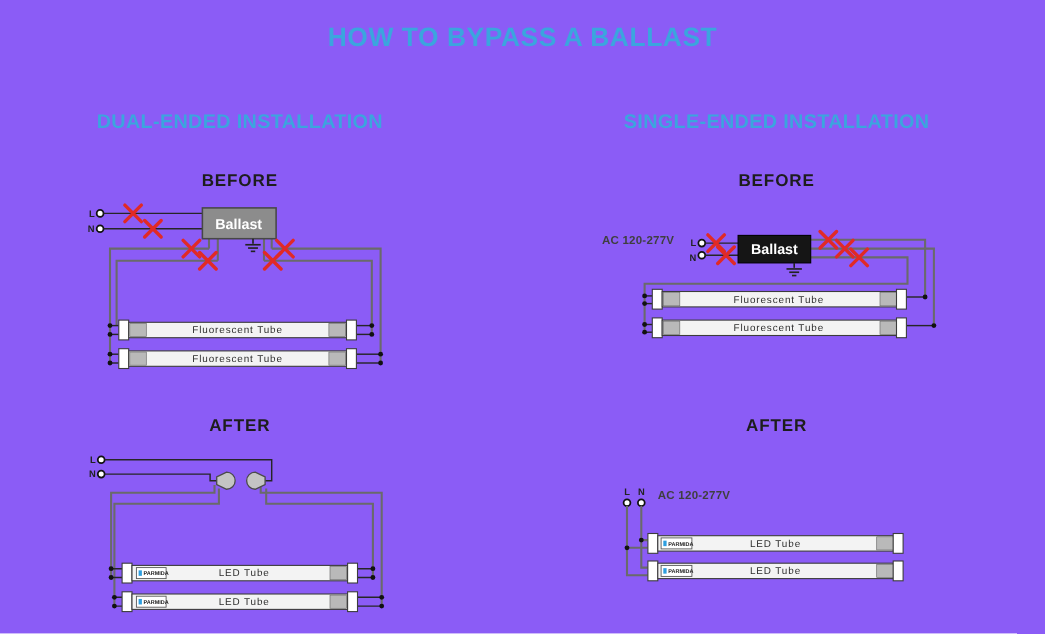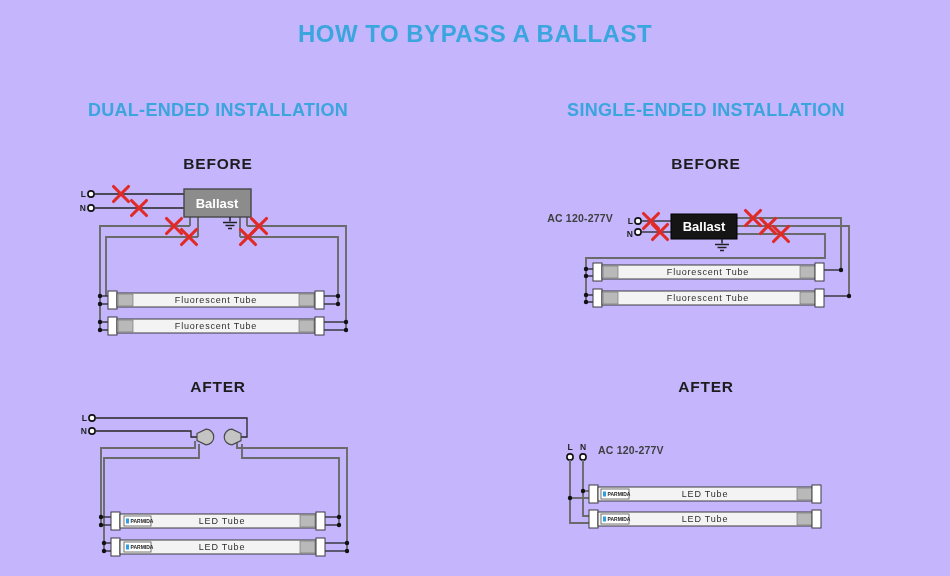--- a/index.html
+++ b/index.html
@@ -1,16 +1,16 @@
 <!DOCTYPE html>
 <html><head>
 <meta charset="utf-8">
 <style>
   html,body{margin:0;padding:0;background:#ffffff;}
-  .stage{position:relative;width:950px;height:576px;background:#c4b5fd;overflow:hidden;
+  .stage{position:relative;width:950px;height:576px;background:#8b5cf6;overflow:hidden;
          font-family:"Liberation Sans",sans-serif;}
   svg{position:absolute;left:0;top:0;}
   
   .wire{stroke:#6a6a6a;stroke-width:1.9;fill:none;}
   .lead{stroke:#262626;stroke-width:1.3;fill:none;}
   .dot{fill:#111;}
   .term{fill:#fff;stroke:#111;stroke-width:1.6;}
   .xline{stroke:#e12a26;stroke-width:3.1;stroke-linecap:round;}
   .gnd{stroke:#222;stroke-width:1.5;fill:none;}
   

